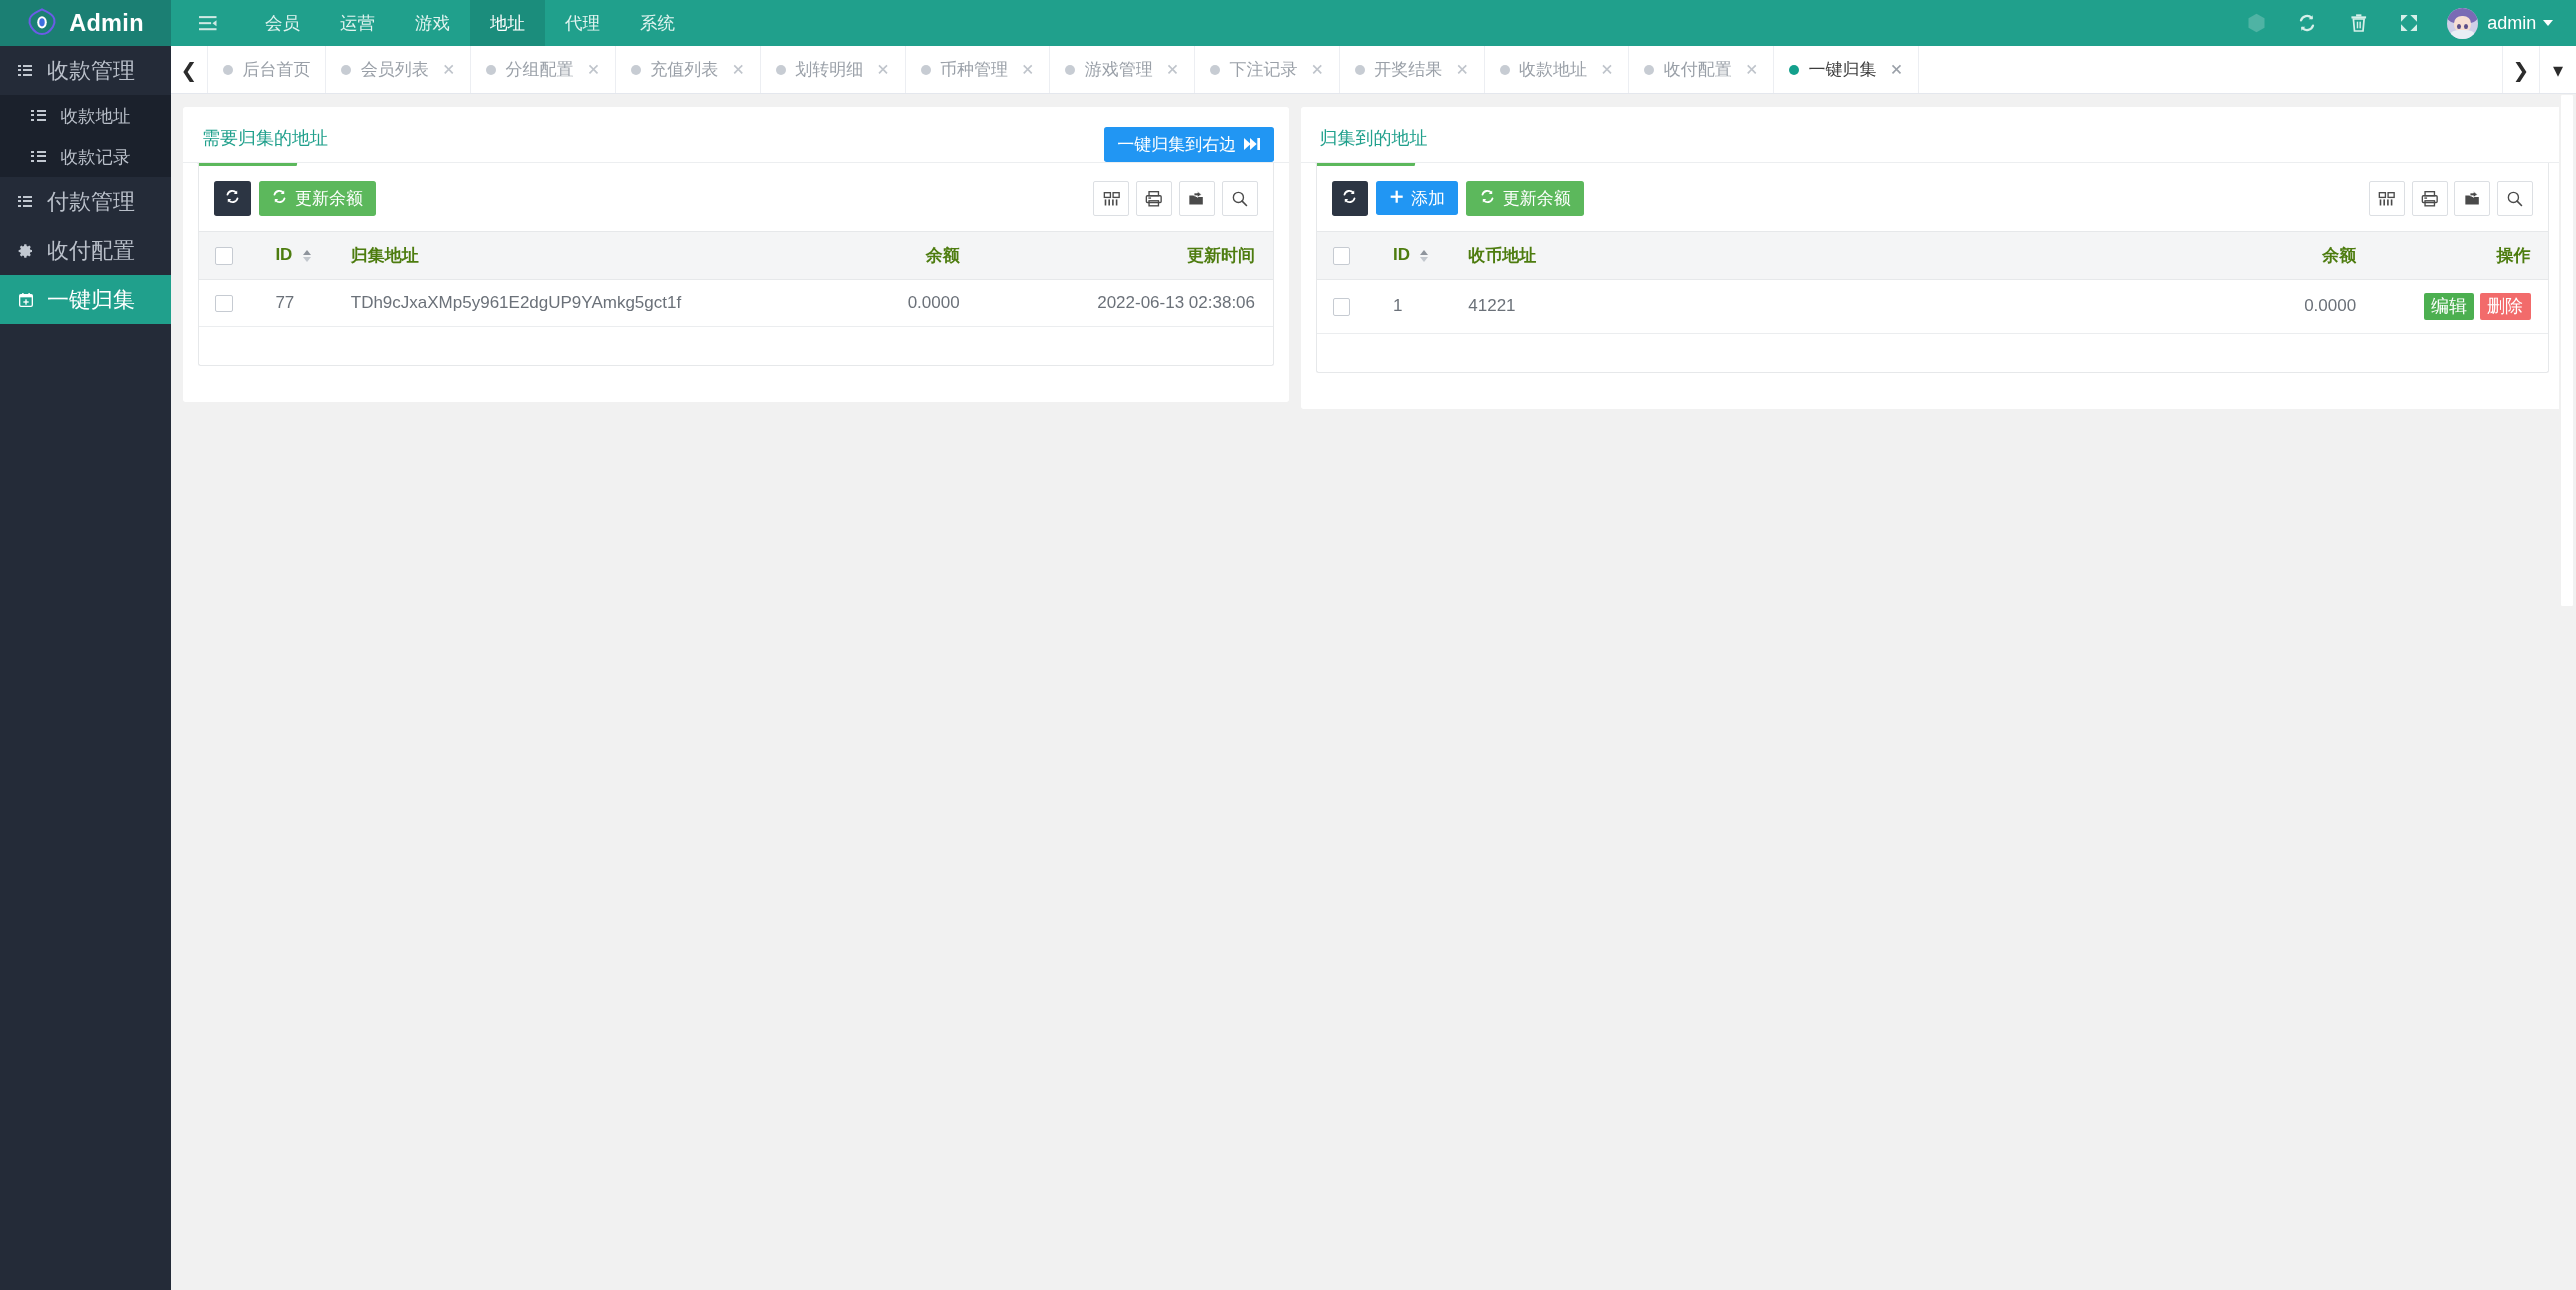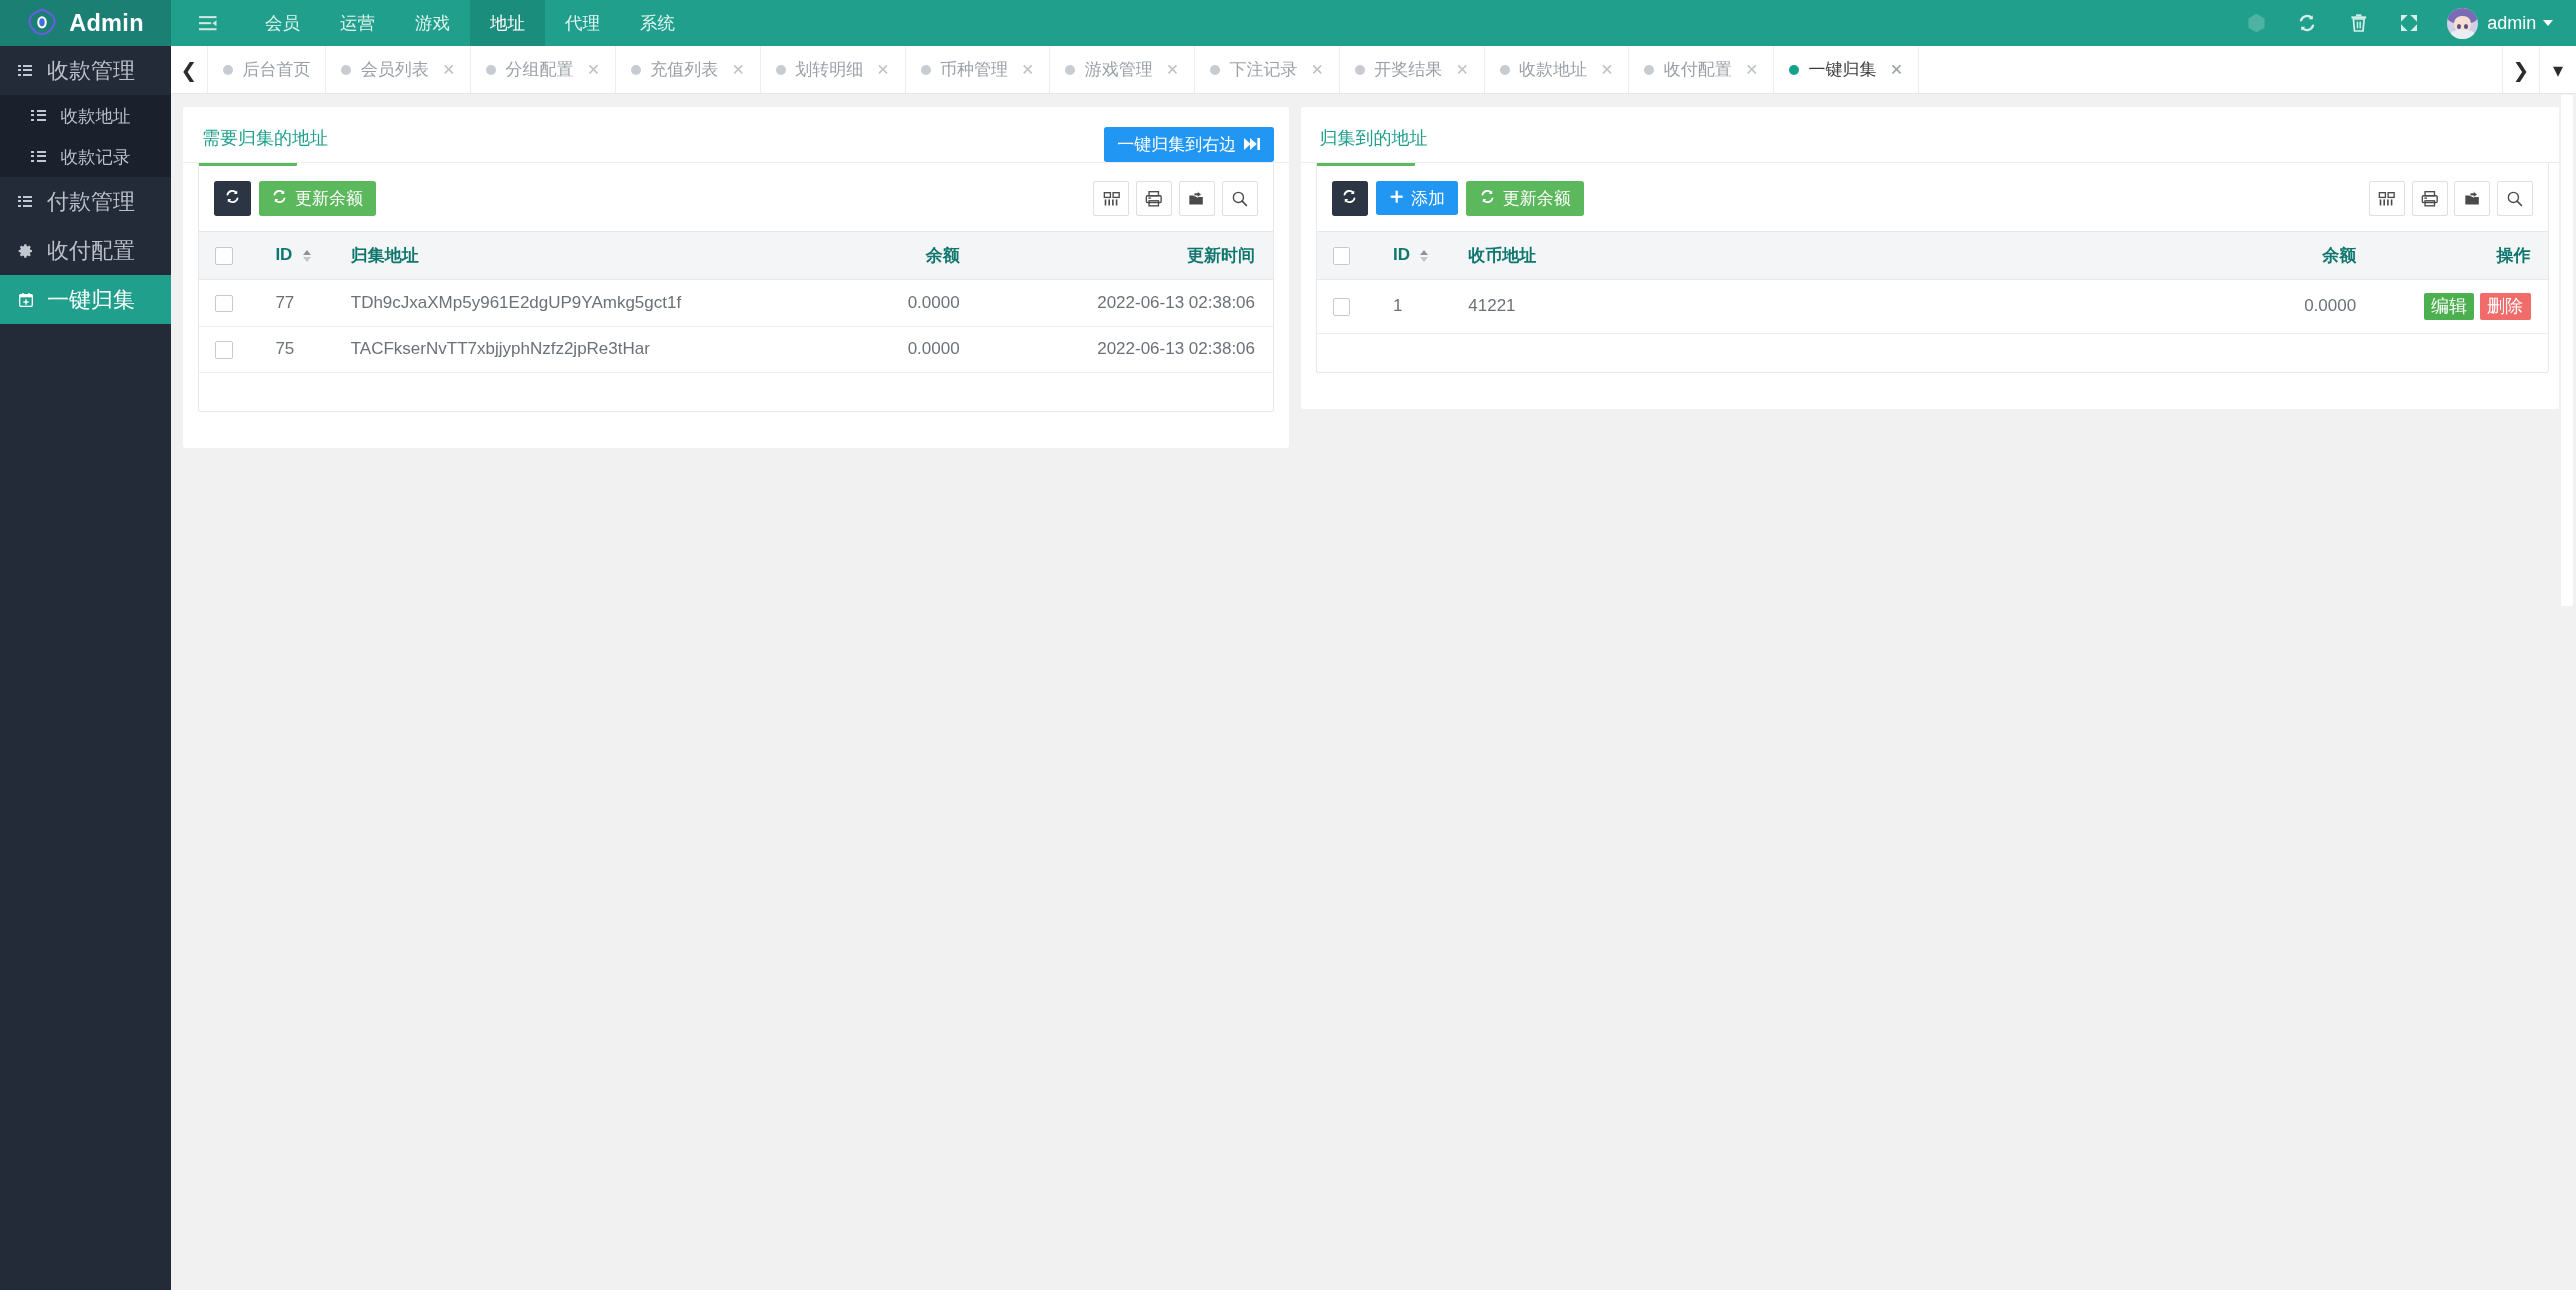--- a/index.html
+++ b/index.html
@@ -324,21 +324,21 @@
 
   table.grid {
     width: 100%;
     border-collapse: collapse;
     font-size: 17px;
   }
   table.grid thead th {
     background: #f4f5f6;
     border-top: 0.7px solid #e6e8ea;
     border-bottom: 0.7px solid #e6e8ea;
-    color: #0f766e;
+    color: #4d7c0f;
     font-weight: bold;
     text-align: left;
     padding: 12px 6.7px;
     font-size: 17px;
     white-space: nowrap;
   }
   table.grid tbody td {
     border-bottom: 0.7px solid #ebedef;
     padding: 12.8px 6.7px;
     color: #6b7179;
@@ -715,27 +715,20 @@
               <th class="col-act" style="width:282px">
                 <span>更新时间</span>
               </th>
             </tr>
           </thead>
           <tbody>
             <tr>
               <td class="col-check"><span class="chk"></span></td>
               <td>77</td>
               <td>TDh9cJxaXMp5y961E2dgUP9YAmkg5gct1f</td>
-              <td class="col-num">0.0000</td>
-              <td class="col-act">2022-06-13 02:38:06</td>
-            </tr>
-            <tr>
-              <td class="col-check"><span class="chk"></span></td>
-              <td>75</td>
-              <td>TACFkserNvTT7xbjjyphNzfz2jpRe3tHar</td>
               <td class="col-num">0.0000</td>
               <td class="col-act">2022-06-13 02:38:06</td>
             </tr>
           </tbody>
         </table>
         <div class="panel-foot"></div>
       </div>
     </div>
 
     <div class="panel right">

